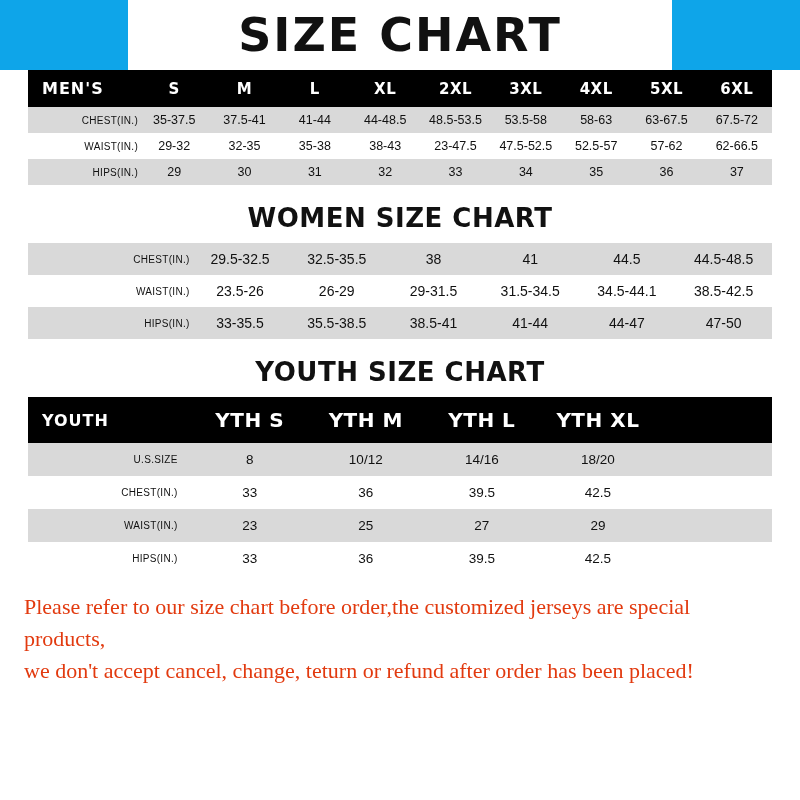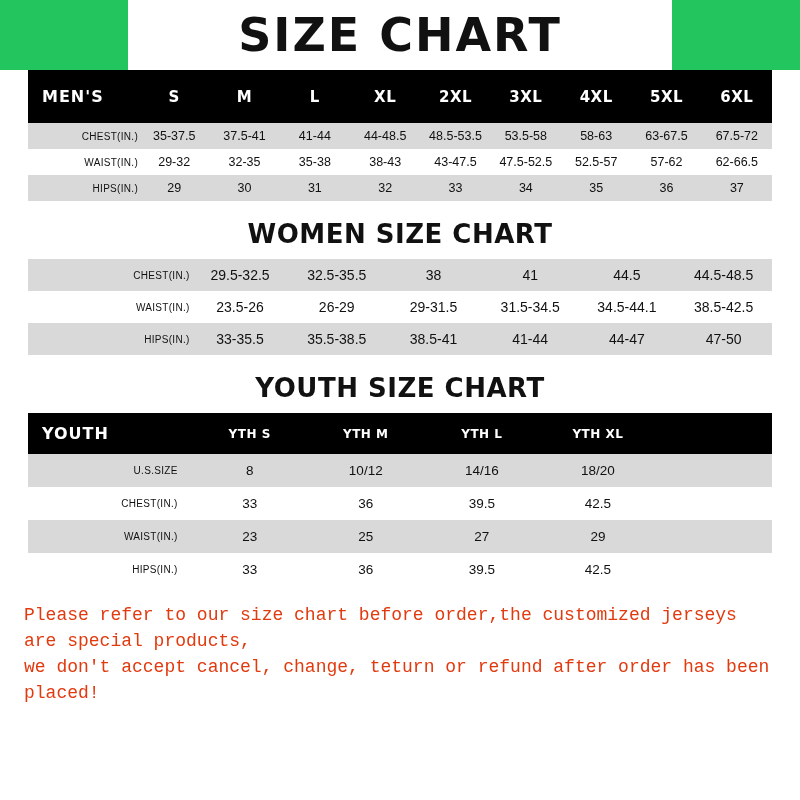--- a/index.html
+++ b/index.html
@@ -17,21 +17,21 @@
     position: relative;
     width: 800px;
     height: 800px;
     background: #ffffff;
     box-sizing: border-box;
   }
   
   .header-band {
     position: relative;
     height: 70px;
-    background: #22c55e;
+    background: #0ea5e9;
     display: flex;
     align-items: flex-start;
     justify-content: center;
   }
   .header-white-block {
     position: absolute;
     left: 128px;
     top: 0;
     width: 544px;
     height: 70px;
@@ -67,21 +67,21 @@
     table-layout: fixed;
   }
   table tr.head-row {
     background: #000000;
     color: #ffffff;
   }
   table tr.head-row th {
     font-family: "DejaVu Sans", sans-serif;
     font-weight: bold;
     font-size: 15px;
-    padding: 17px 2px;
+    padding: 9px 2px;
     text-align: center;
     letter-spacing: 0.5px;
   }
   table tr.head-row th.first-col {
     text-align: left;
     padding-left: 14px;
     font-size: 16px;
     letter-spacing: 1px;
   }
   table td {
@@ -94,32 +94,32 @@
   table td.first-col {
     font-size: 10px;
     letter-spacing: 0.3px;
     text-align: right;
   }
   tr.row-alt { background: #d9d9d9; }
   tr.row-plain { background: #ffffff; }
 
   
   .youth-table td { font-size: 13.5px; padding: 9px 14px; }
-  .youth-table tr.head-row th { font-size: 12px; padding: 11px 2px; }
+  .youth-table tr.head-row th { font-size: 20px; padding: 11px 2px; }
 
   .women-table td { font-size: 14px; padding: 8px 2px; }
   .women-table tr.head-row th { font-size: 16px; padding: 10px 2px; }
 
   .footer-note {
     margin-top: 16px;
     padding: 0 24px;
     color: #e23a0f;
-    font-size: 18px;
+    font-size: 22px;
     line-height: 1.45;
-    font-family: Liberation Mono, monospace;
+    font-family: Liberation Serif, serif;
     text-align: left;
   }
 </style>
 </head>
 <body>
 
 <div class="page">
 
   <div class="header-band">
     <div class="header-white-block"></div>
@@ -164,21 +164,21 @@
         <td>58-63</td>
         <td>63-67.5</td>
         <td>67.5-72</td>
       </tr>
       <tr class="row-plain">
         <td class="first-col">WAIST(IN.)</td>
         <td>29-32</td>
         <td>32-35</td>
         <td>35-38</td>
         <td>38-43</td>
-        <td>43-47.5</td>
+        <td>23-47.5</td>
         <td>47.5-52.5</td>
         <td>52.5-57</td>
         <td>57-62</td>
         <td>62-66.5</td>
       </tr>
       <tr class="row-alt">
         <td class="first-col">HIPS(IN.)</td>
         <td>29</td>
         <td>30</td>
         <td>31</td>

